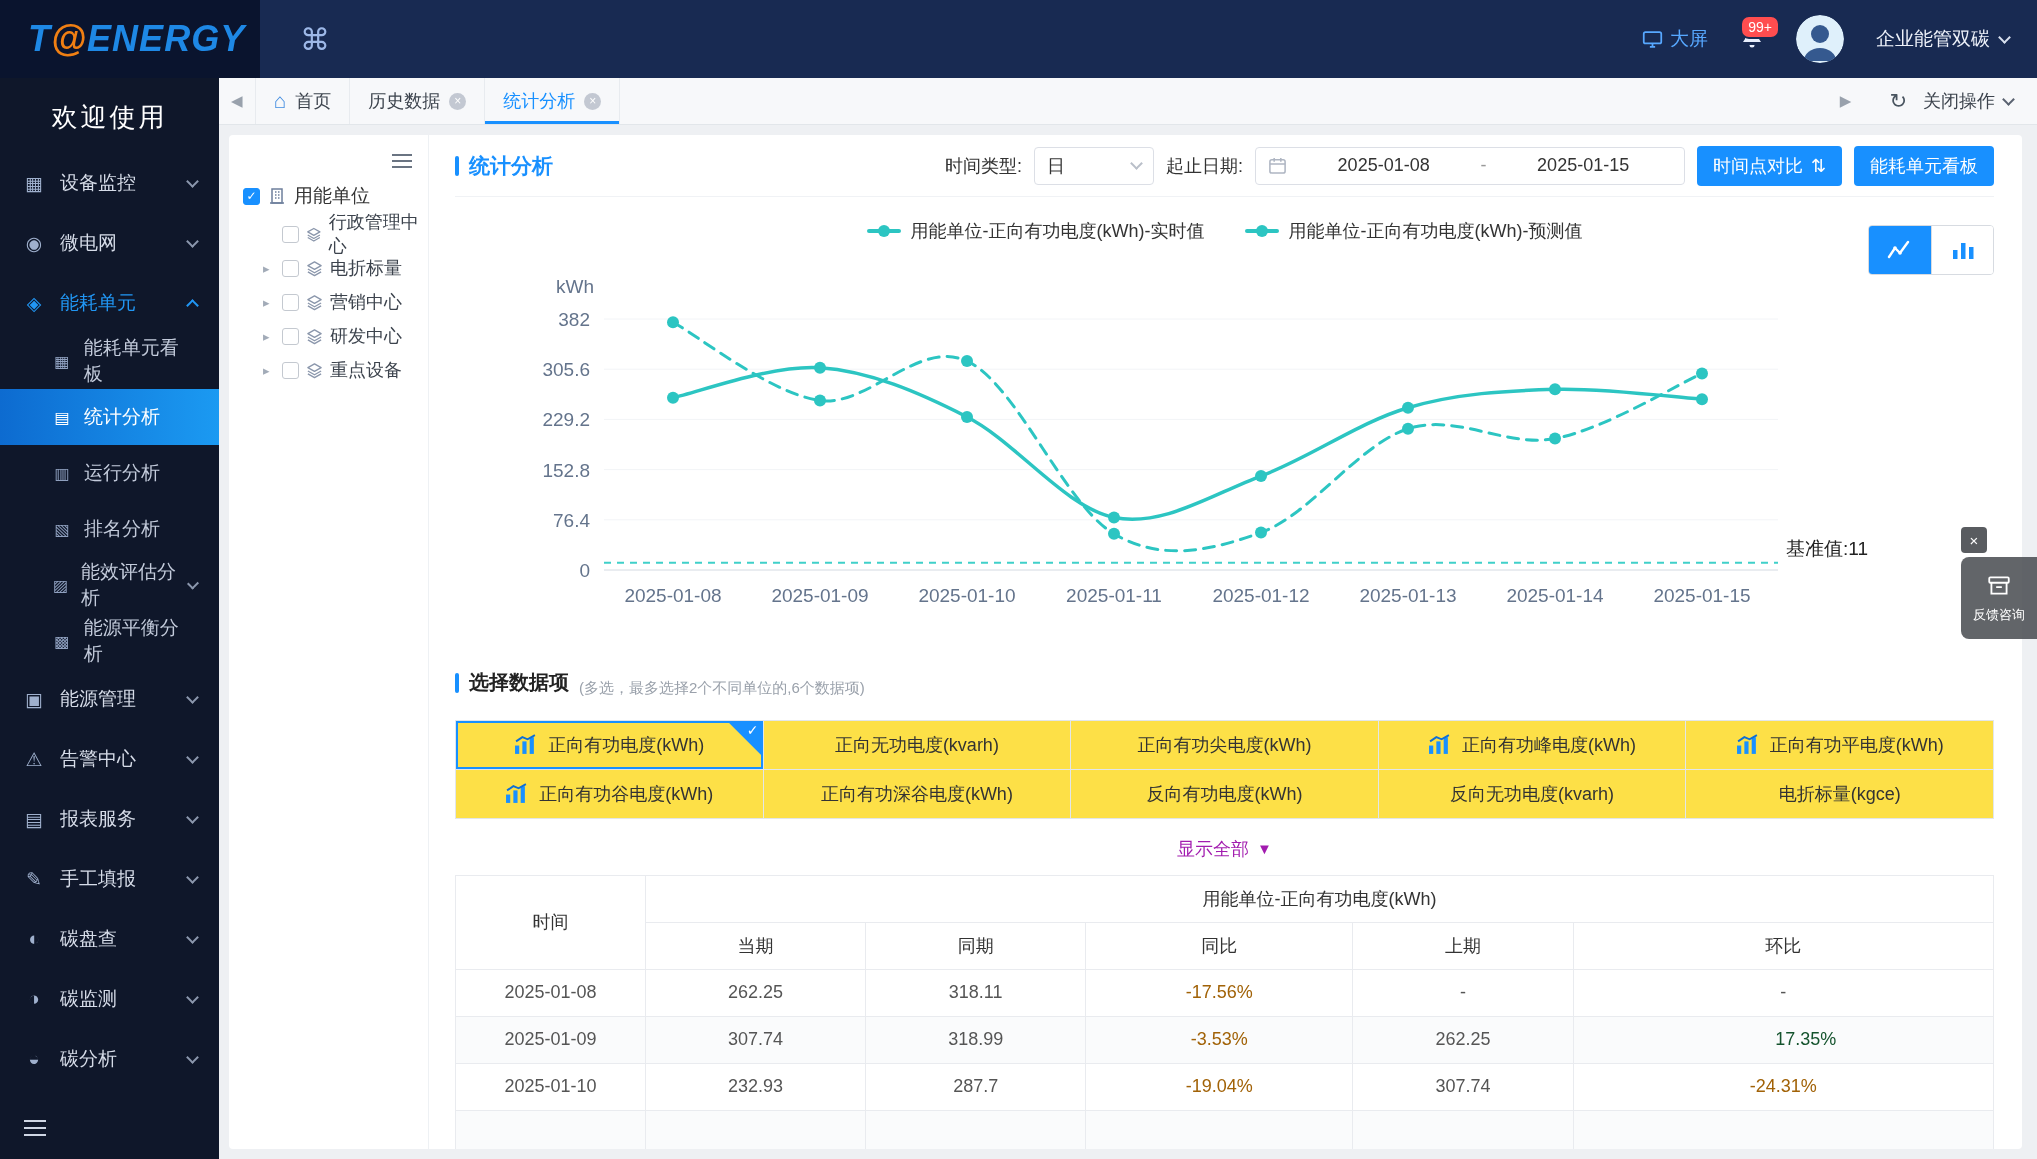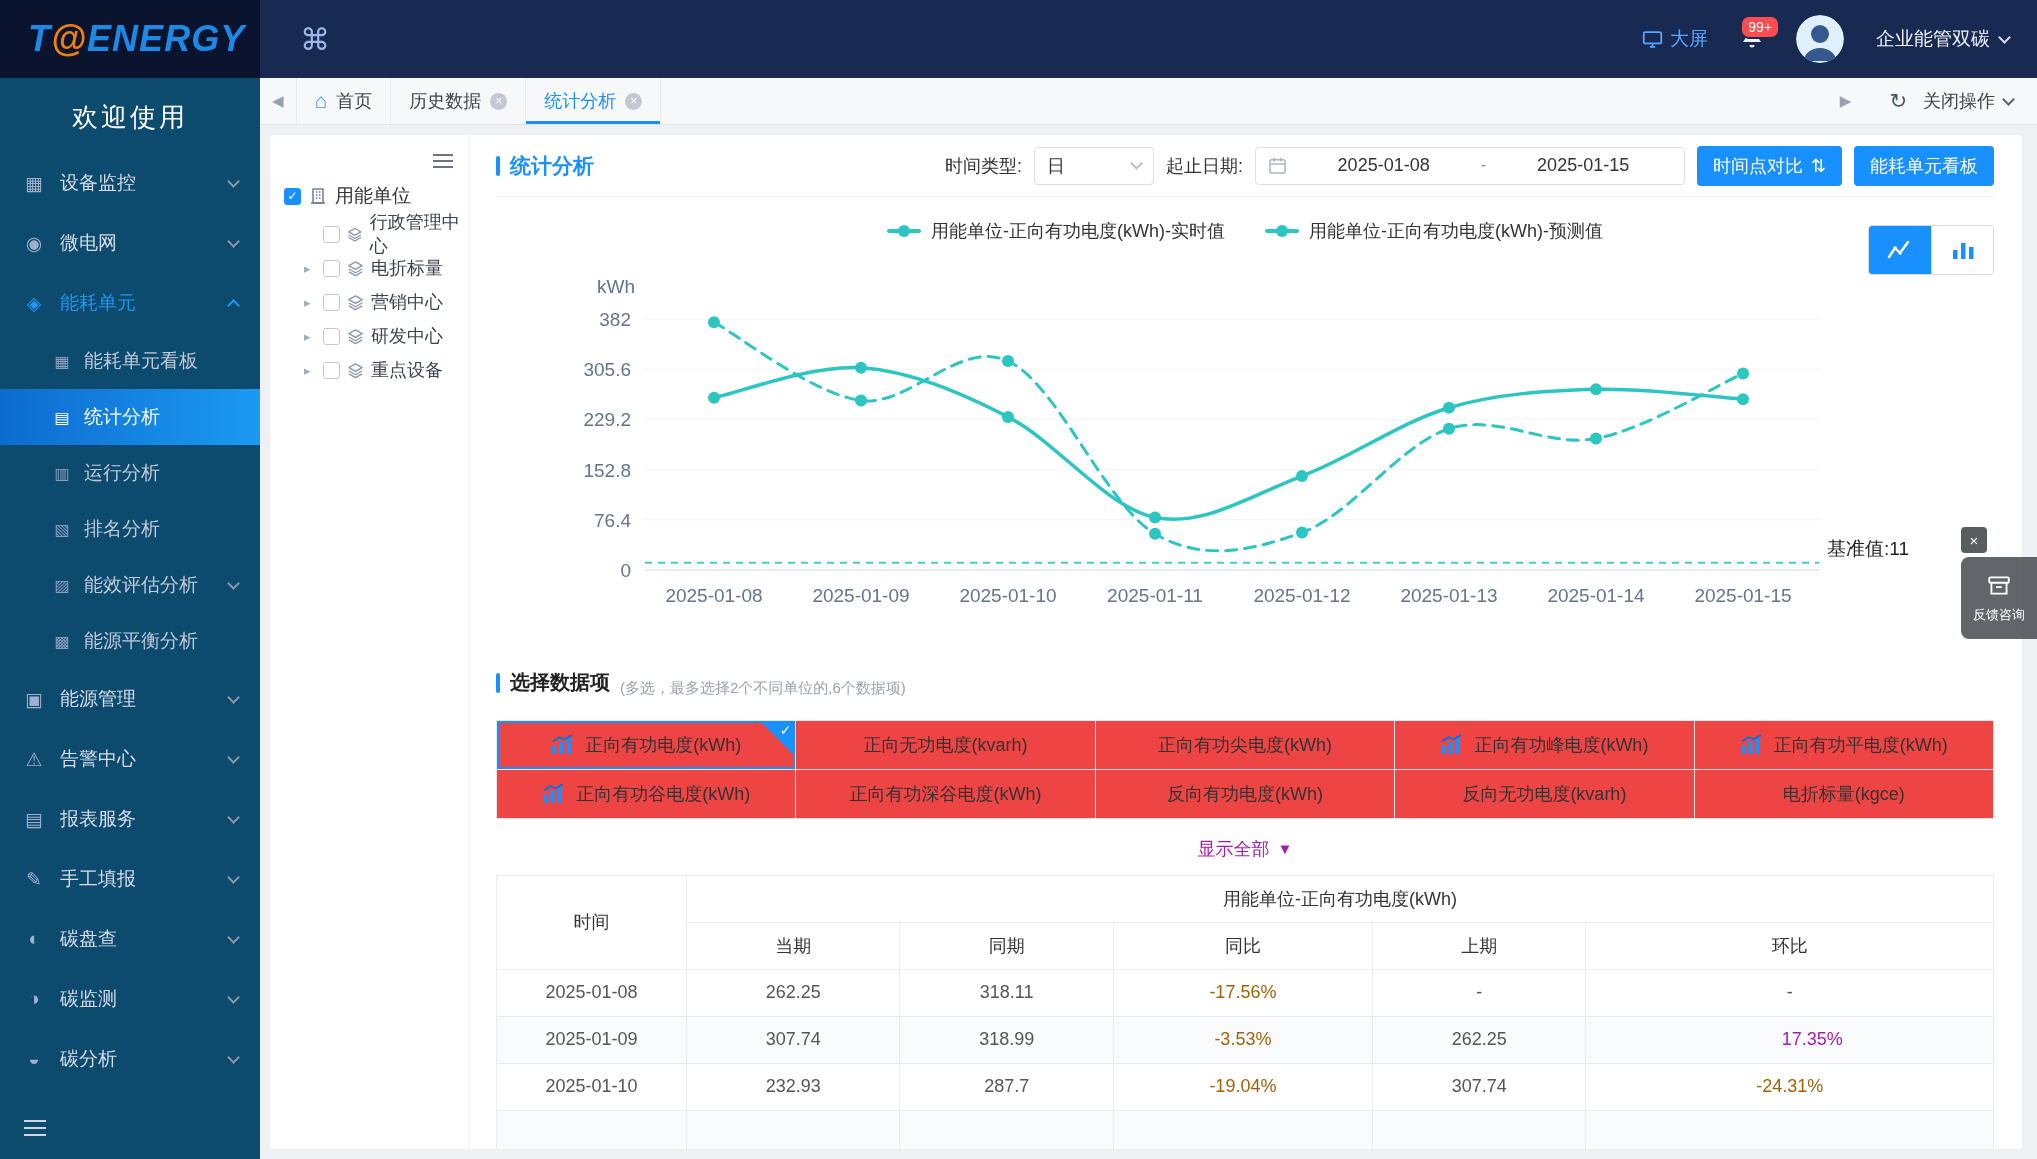--- a/index.html
+++ b/index.html
@@ -22,21 +22,21 @@
   .avatar{width:48px;height:48px;border-radius:50%;overflow:hidden;flex:none;}
   .org{display:flex;align-items:center;gap:10px;color:#eef2fa;font-size:19px;}
   .chev{width:9px;height:9px;border-right:2px solid #8b97ad;border-bottom:2px solid #8b97ad;display:inline-block;transform:rotate(45deg);margin-top:-4px;}
   .chev.up{transform:rotate(-135deg);margin-top:4px;}
   .chev.light{border-color:#d8e0ef;}
   .chev.blue{border-color:#2196f3;}
   .chev.dark{border-color:#5a6270;}
 
   
   .body-row{flex:1;display:flex;min-height:0;}
-  .sidebar{width:260px;flex:none;background:#0c4a6e;display:flex;flex-direction:column;color:#d6dce8;}
+  .sidebar{width:219px;flex:none;background:#0f172a;display:flex;flex-direction:column;color:#d6dce8;}
   .welcome{text-align:center;font-size:26px;color:#fff;letter-spacing:3px;padding:22px 0 18px;}
   .menu{display:flex;flex-direction:column;}
   .menu-item{height:60px;display:flex;align-items:center;gap:14px;padding:0 22px;font-size:19px;cursor:pointer;}
   .m-icon{width:24px;text-align:center;font-size:19px;color:#9fb0cd;font-style:normal;}
   .menu-item .chev{margin-left:auto;}
   .menu-item.active-parent{color:#2196f3;}
   .menu-item.active-parent .m-icon{color:#2196f3;}
   .submenu-item{height:56px;display:flex;align-items:center;gap:12px;padding:0 22px 0 52px;font-size:19px;color:#c3cbdb;cursor:pointer;}
   .s-icon{width:20px;text-align:center;font-size:16px;color:#8fa0bf;font-style:normal;}
   .submenu-item .chev{margin-left:auto;}
@@ -100,36 +100,36 @@
   .toggle-btn.active{background:#1890ff;}
   .toggle-btn + .toggle-btn{border-left:1px solid #d7dbe1;}
   .ctick{font-size:19px;fill:#64748c;}
   .bl-label{font-size:19px;fill:#222;}
 
   
   .picker-head{margin-top:52px;display:flex;align-items:baseline;gap:10px;}
   .picker-title{font-size:20px;font-weight:bold;color:#222;display:flex;align-items:center;gap:10px;}
   .picker-note{font-size:15px;color:#9aa1ab;}
   .picker-grid{margin-top:22px;display:grid;grid-template-columns:repeat(5,1fr);border-top:1px solid #e2e6ea;border-left:1px solid #e2e6ea;}
-  .picker-cell{position:relative;height:49px;border-right:1px solid #e2e6ea;border-bottom:1px solid #e2e6ea;display:flex;align-items:center;justify-content:center;gap:11px;font-size:18px;color:#333;cursor:pointer;background:#ef4444;}
+  .picker-cell{position:relative;height:49px;border-right:1px solid #e2e6ea;border-bottom:1px solid #e2e6ea;display:flex;align-items:center;justify-content:center;gap:11px;font-size:18px;color:#333;cursor:pointer;background:#fde047;}
   .picker-cell.selected{box-shadow:inset 0 0 0 2px #1890ff;}
   .corner{position:absolute;top:0;right:0;width:36px;height:36px;background:#1890ff;clip-path:polygon(0 0,100% 0,100% 100%);display:flex;justify-content:flex-end;}
   .corner i{font-style:normal;color:#fff;font-size:14px;margin:1px 4px 0 0;}
   .show-all{margin:16px auto 0;display:flex;align-items:center;justify-content:center;gap:8px;color:#a21caf;font-size:18px;height:28px;cursor:pointer;}
   .show-all .tri{font-size:15px;}
 
   
   .stat-table{width:100%;border-collapse:collapse;margin-top:12px;}
   .stat-table th,.stat-table td{border:1px solid #e9ebef;height:47px;text-align:center;font-size:18px;font-weight:normal;}
   .stat-table thead th{color:#333;}
   .stat-table td{color:#555;}
   .stat-table tbody tr:nth-child(even){background:#fafbfc;}
   .time-col{width:190px;}
   td.neg{color:#a16207;margin-left:15px;}
-  td.pos{color:#a21caf;padding-left:45px;}
+  td.pos{color:#14532d;padding-left:45px;}
 
   
   .feedback{position:fixed;right:0;top:527px;display:flex;flex-direction:column;align-items:flex-start;z-index:50;}
   .fb-close{width:26px;height:26px;background:rgba(60,63,68,.85);color:#fff;border-radius:4px;font-size:15px;display:flex;align-items:center;justify-content:center;margin-bottom:4px;cursor:pointer;}
   .fb-body{width:76px;height:82px;background:rgba(71,74,79,.85);border-radius:8px 0 0 8px;display:flex;flex-direction:column;align-items:center;justify-content:center;gap:7px;color:#fff;font-size:13px;cursor:pointer;}
 </style>
 </head>
 <body>
 
 <div class="app">

